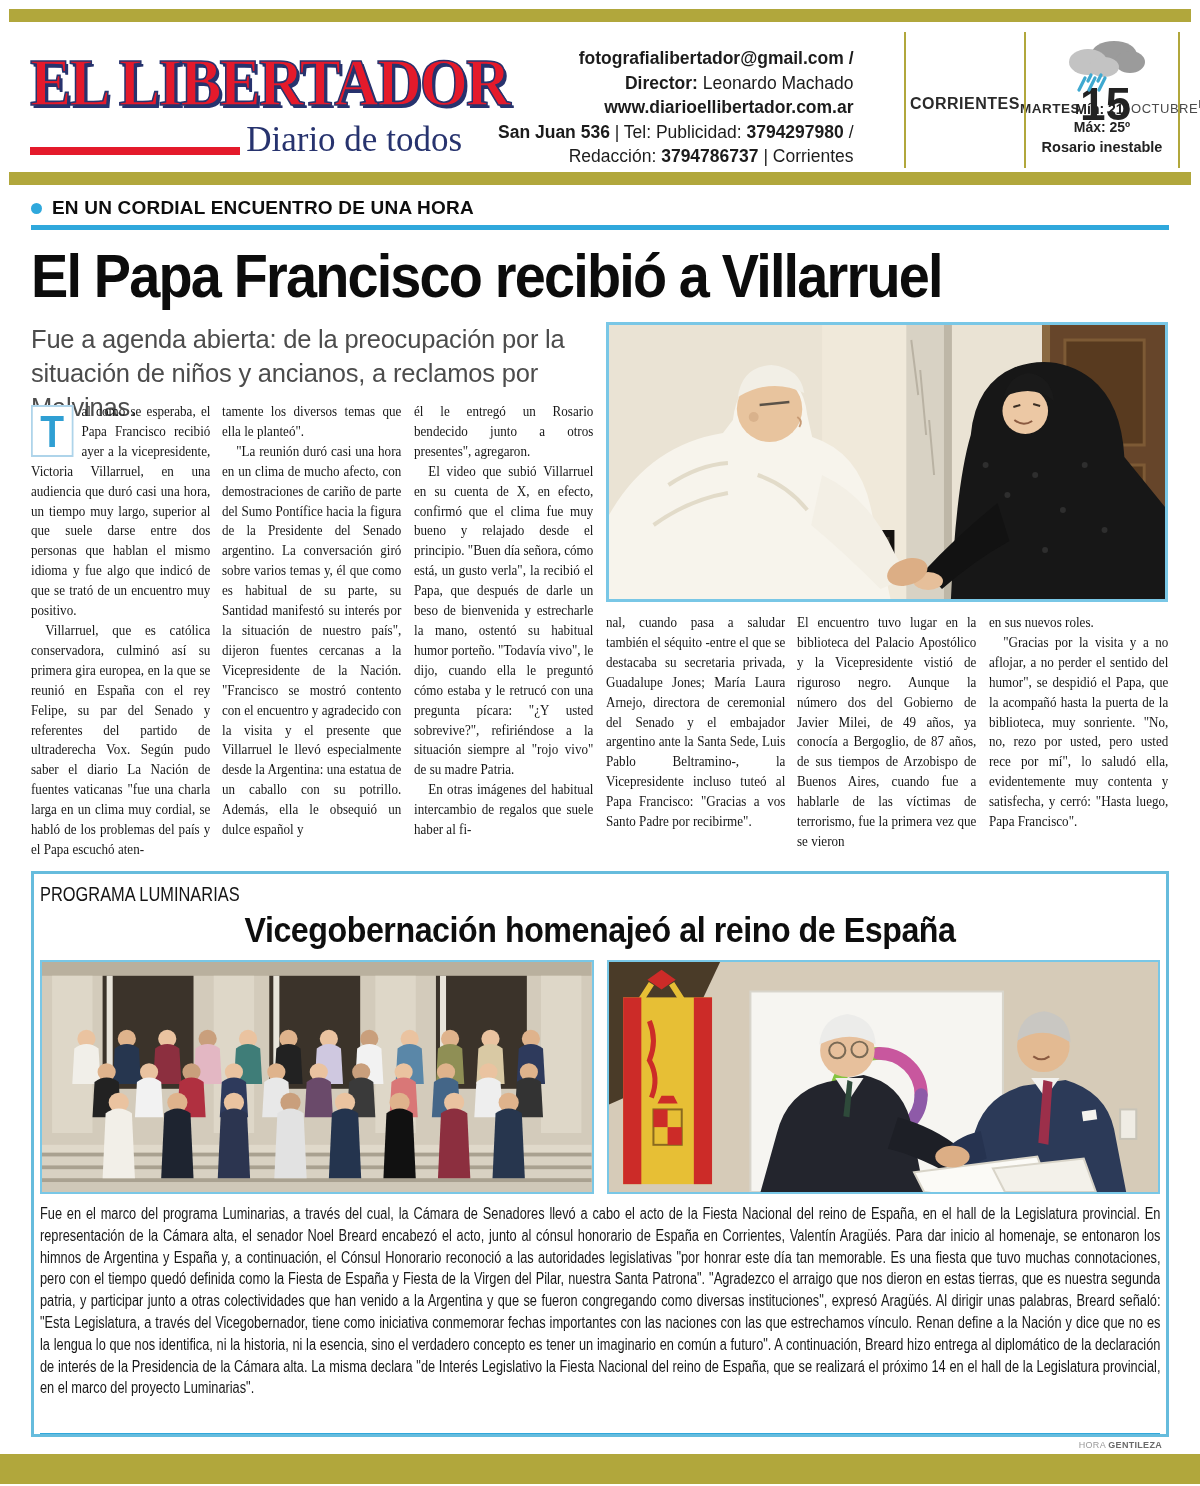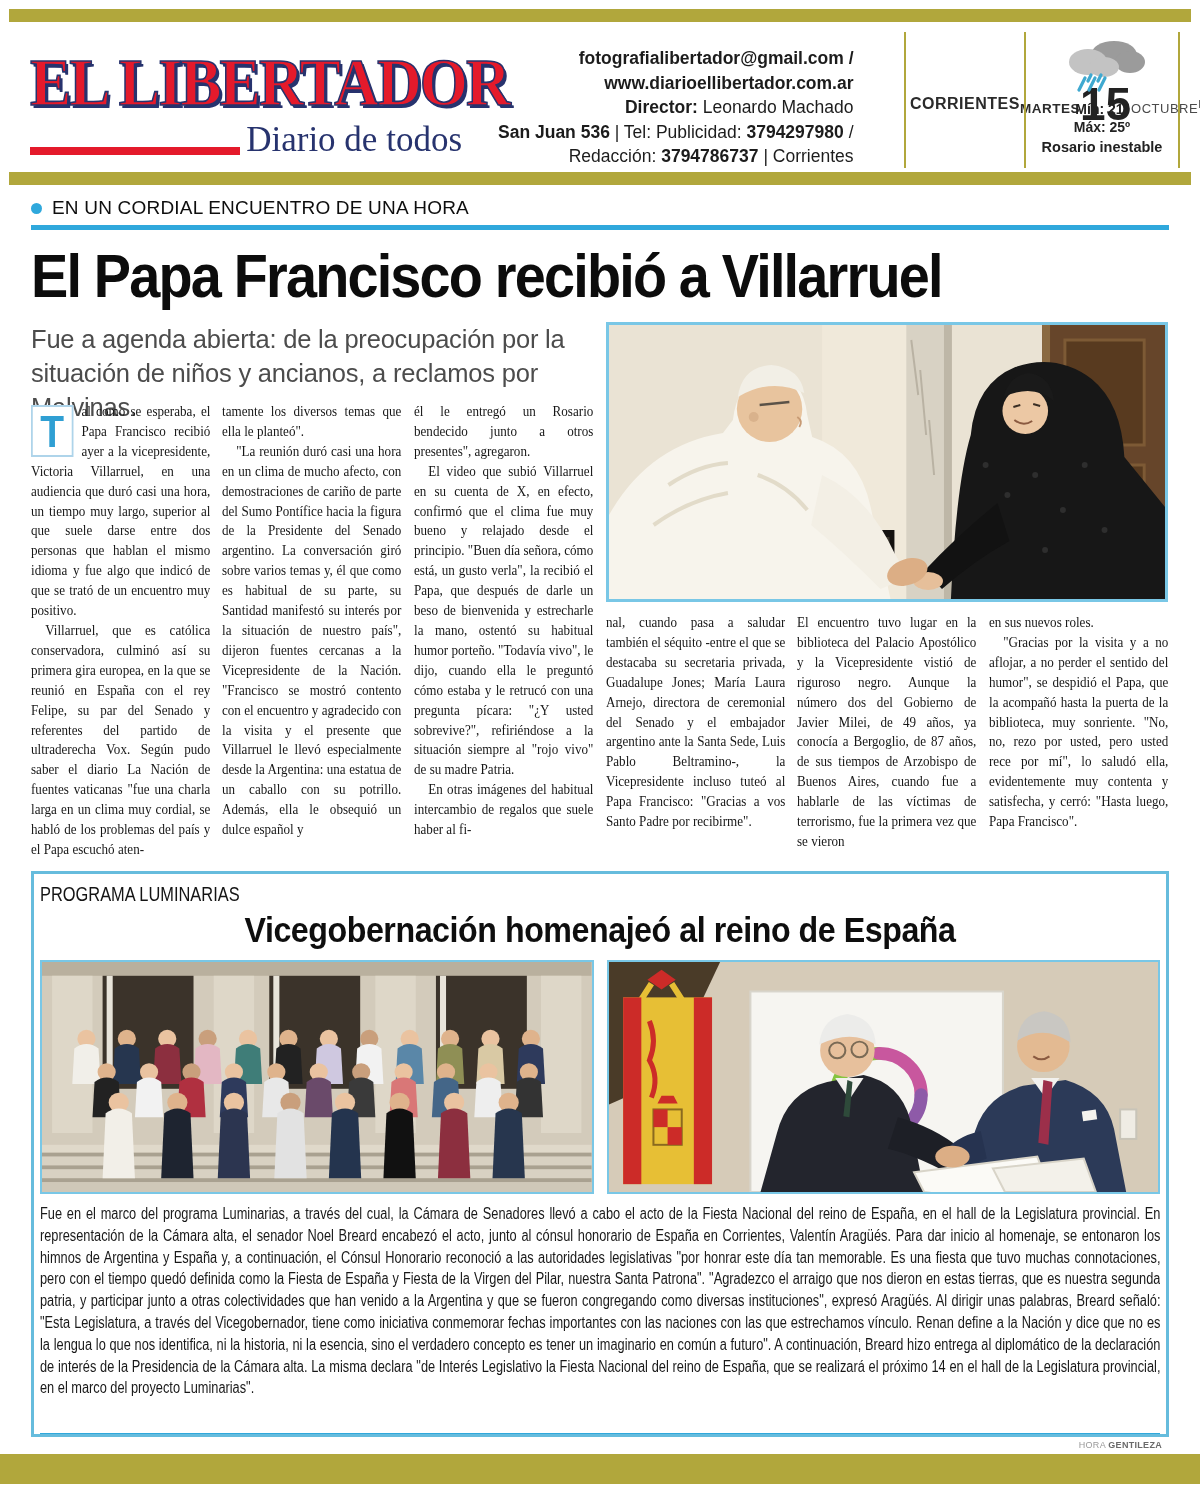--- a/index.html
+++ b/index.html
@@ -39,21 +39,21 @@
   .db-day{font-size:46px;font-weight:bold;line-height:1;color:#222;}
   .db-month{font-size:13px;color:#4a4a4a;margin-top:9px;letter-spacing:.5px;}
   .db-year{font-size:11.5px;color:#4a4a4a;letter-spacing:.5px;}
   .w-min,.w-max{font-weight:bold;font-size:14px;line-height:18px;color:#222;}
   .w-cond{font-weight:bold;font-size:14.5px;line-height:17px;text-align:center;margin-top:3px;color:#222;}
 
   
   .lead{margin:12px 31px 0;}
   .kicker-row{display:flex;align-items:center;gap:10px;height:22px;}
   .kicker-bullet{width:11px;height:11px;border-radius:50%;background:var(--cyan);flex:none;}
-  .kicker-text{font-weight:normal;font-size:19px;letter-spacing:.2px;color:#0e0e0e;}
+  .kicker-text{font-weight:bold;font-size:19px;letter-spacing:.2px;color:#0e0e0e;}
   .double-rule{margin-top:6px;height:3px;border-top:3px solid var(--cyan);border-bottom:2px solid var(--cyan);}
   .headline{
     margin-top:10px;font-weight:bold;font-size:62px;line-height:72px;letter-spacing:-2px;color:#0c0c0c;
     white-space:nowrap;transform:scaleX(0.9);transform-origin:0 0;
   }
   .lead-grid{display:flex;gap:13px;margin-top:10px;}
   .lead-left,.lead-right{width:562px;flex:none;}
   .subhead{font-size:25.5px;line-height:34px;color:#4c4c4c;letter-spacing:-.2px;height:70px;margin-bottom:10px;}
   .cols{display:flex;gap:12px;}
   .lead-left .cols{height:457px;}
@@ -102,25 +102,25 @@
 <header class="masthead">
   <div class="logo-block">
     <div class="logo-title">EL LIBERTADOR</div>
     <div class="logo-underline-row">
       <div class="logo-rule"></div>
       <div class="logo-tagline">Diario de todos</div>
     </div>
   </div>
   <div class="contact">
     <div><b>fotografialibertador@gmail.com /</b></div>
-    <div><b>www.diarioellibertador.com.ar</b></div>
     <div>
       <b>Director:</b>
       <span>Leonardo Machado</span>
     </div>
+    <div><b>www.diarioellibertador.com.ar</b></div>
     <div>
       <b>San Juan 536</b>
       <span>| Tel: Publicidad:</span>
       <b>3794297980</b>
       <span>/</span>
     </div>
     <div>
       <span>Redacción:</span>
       <b>3794786737</b>
       <span>| Corrientes</span>

